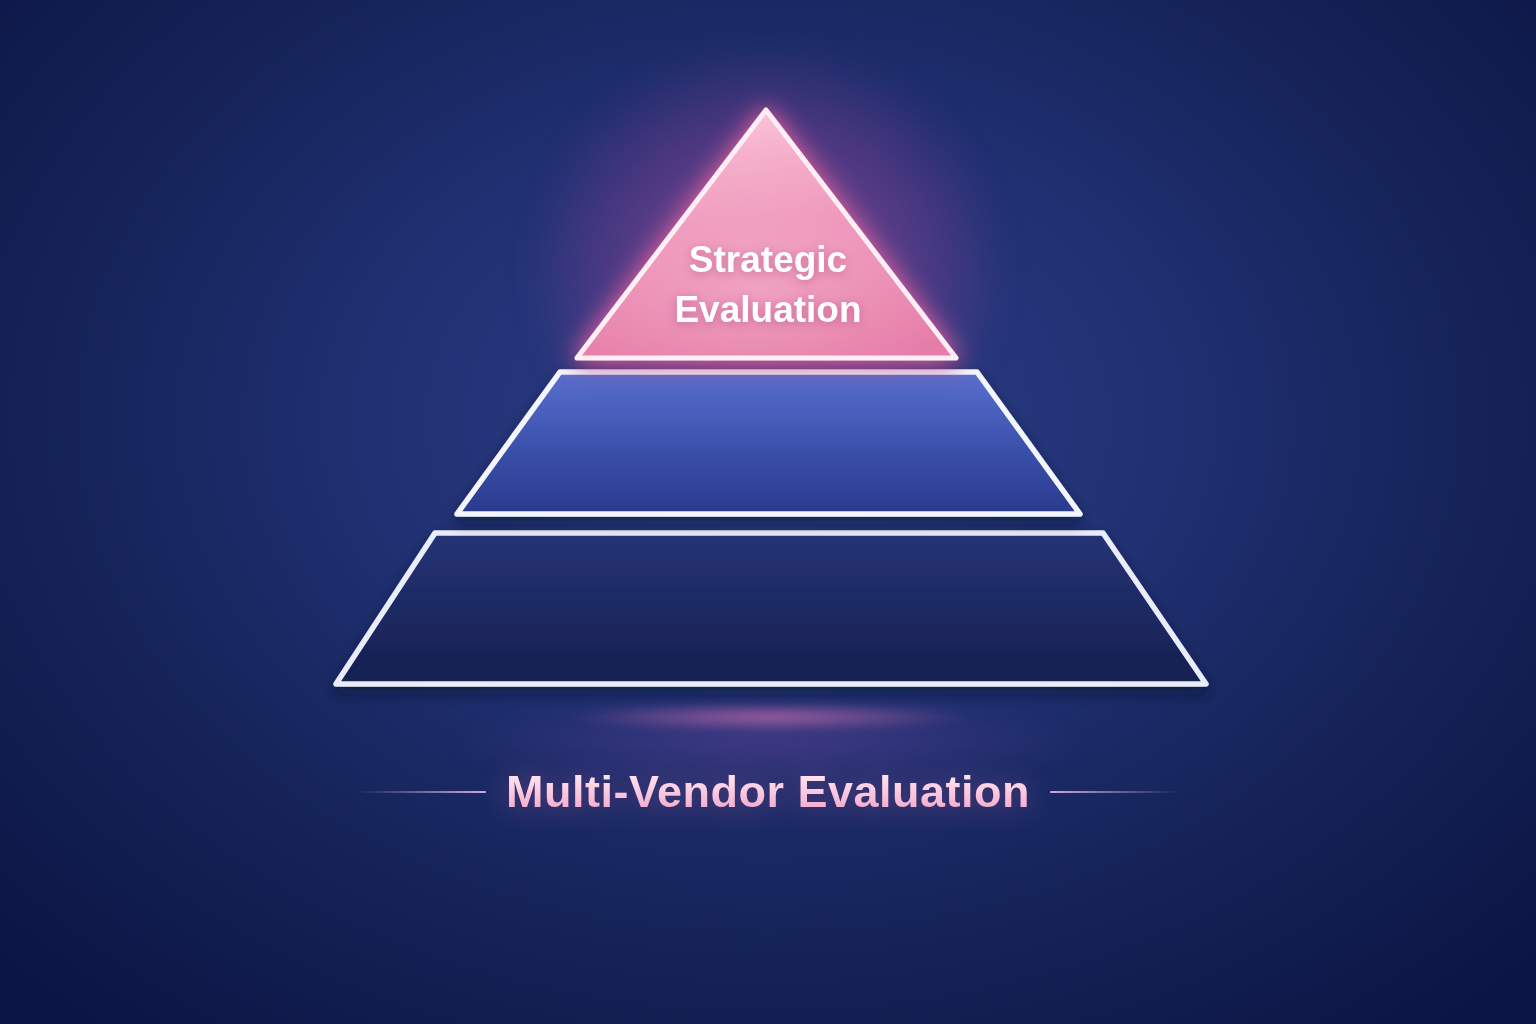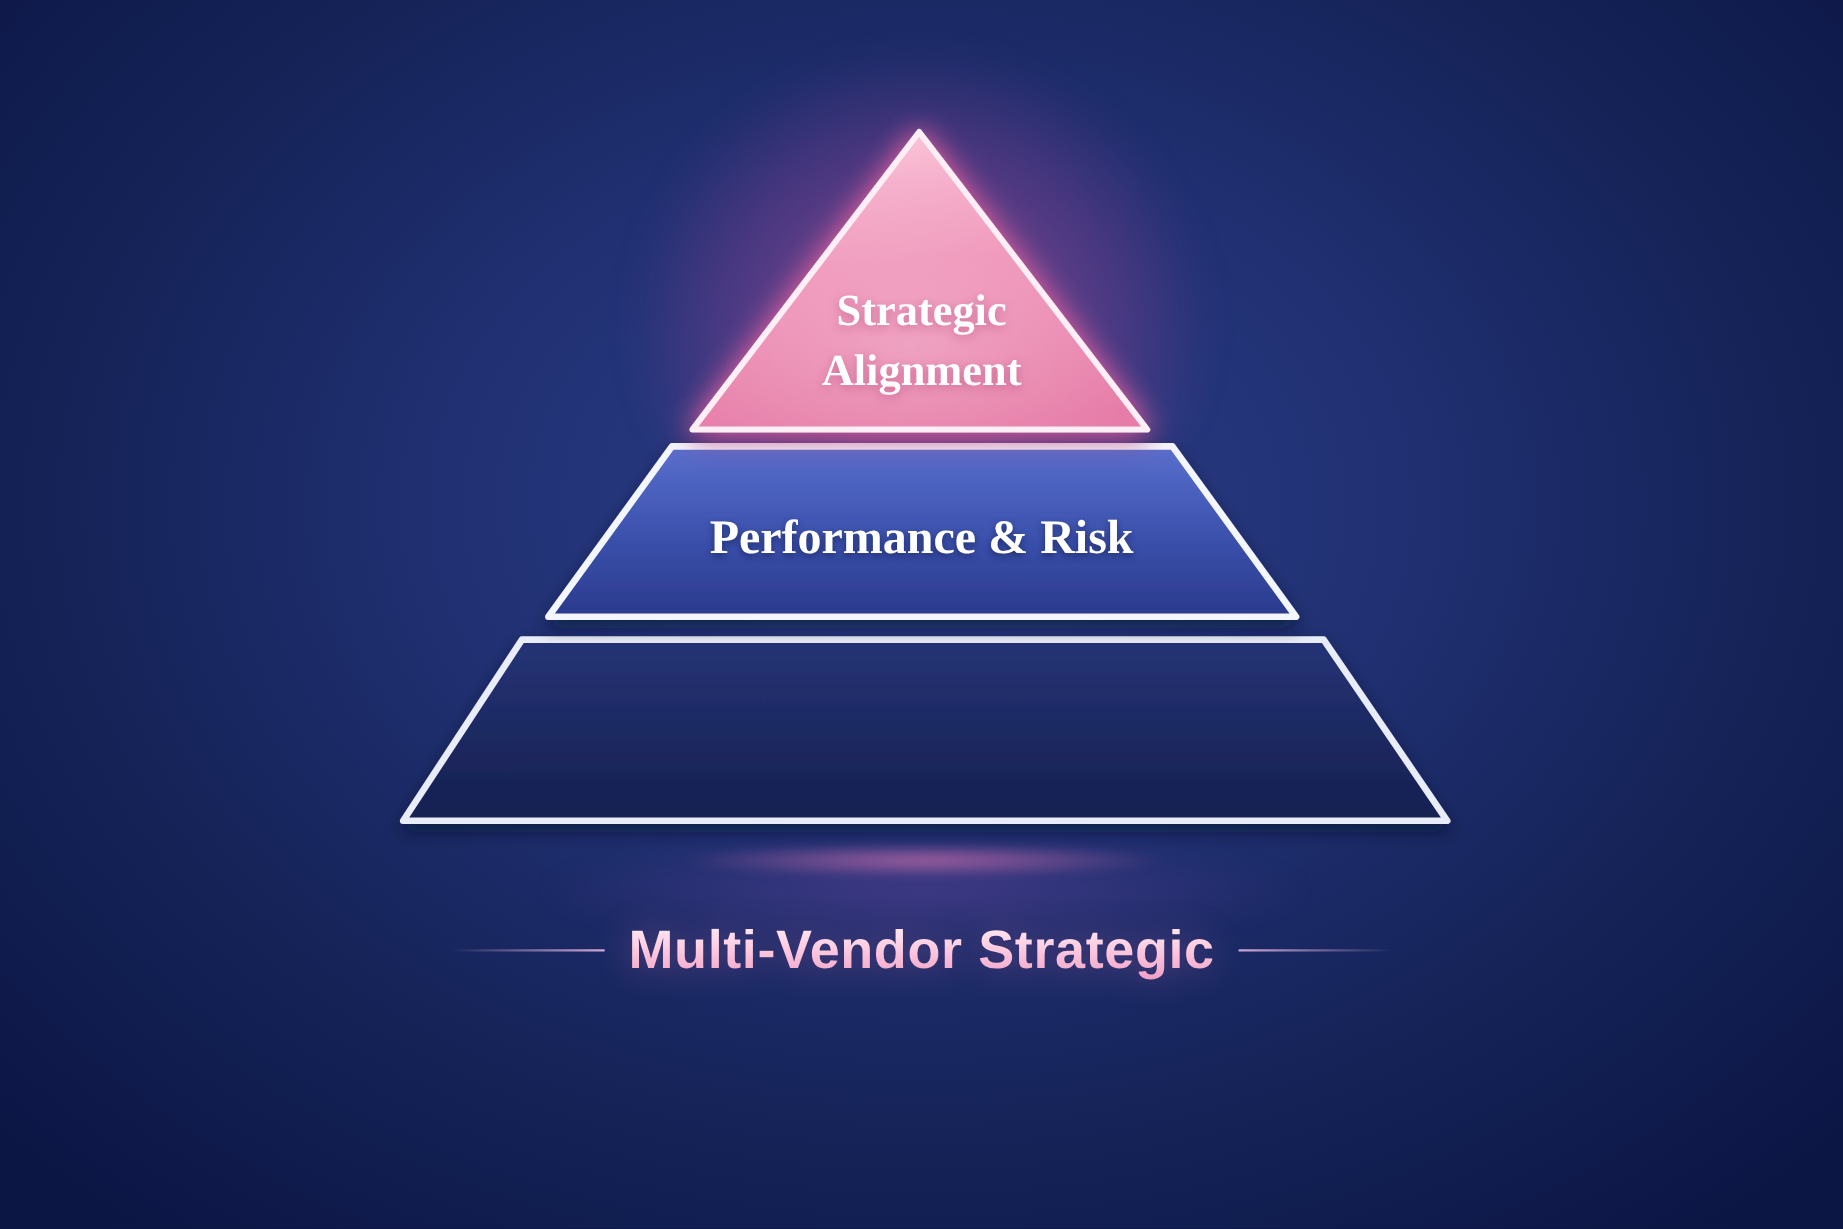--- a/index.html
+++ b/index.html
@@ -65,21 +65,20 @@
   }
   
   .tier-label {
     position: absolute;
     left: 0;
     right: 0;
     text-align: center;
     color: #ffffff;
     font-weight: bold;
     pointer-events: none;
-    font-family: Liberation Serif, serif;
   }
   .tier-label.t1 {
     top: 235px;
     font-size: 37px;
     line-height: 1.35;
     text-shadow: 0 2px 8px rgba(150, 30, 90, 0.35);
   }
   .tier-label.t1 span { display: block; }
   .tier-label.t2 {
     top: 424px;
@@ -174,27 +173,24 @@
     <path d="M 560 372 L 977 372 L 1080 514 L 457 514 Z" fill="url(#gradBlue)" stroke="#f4f6fd" stroke-width="5.5" stroke-linejoin="round" filter="url(#fShadow)"></path>
 
     <g filter="url(#fGlowPink)">
       <path d="M 766 110 L 956 358 L 577 358 Z" fill="url(#gradPink)" stroke="#ffeef5" stroke-width="5" stroke-linejoin="round"></path>
       <path d="M 766 110 L 956 358 L 577 358 Z" fill="url(#gradPinkSheen)" stroke="none"></path>
     </g>
   </svg>
 
   <div class="tier-label t1">
     <span>Strategic</span>
-    <span>Alignment</span>
+    <span>Evaluation</span>
   </div>
 
-  <div class="tier-label t2">
-    <span>Performance &amp; Risk</span>
-  </div>
 
 
   <div class="caption-row">
     <span class="caption-rule left"></span>
-    <h1 class="caption-title">Multi-Vendor Strategic</h1>
+    <h1 class="caption-title">Multi-Vendor Evaluation</h1>
     <span class="caption-rule right"></span>
   </div>
 
 </div>
 
 </body></html>

